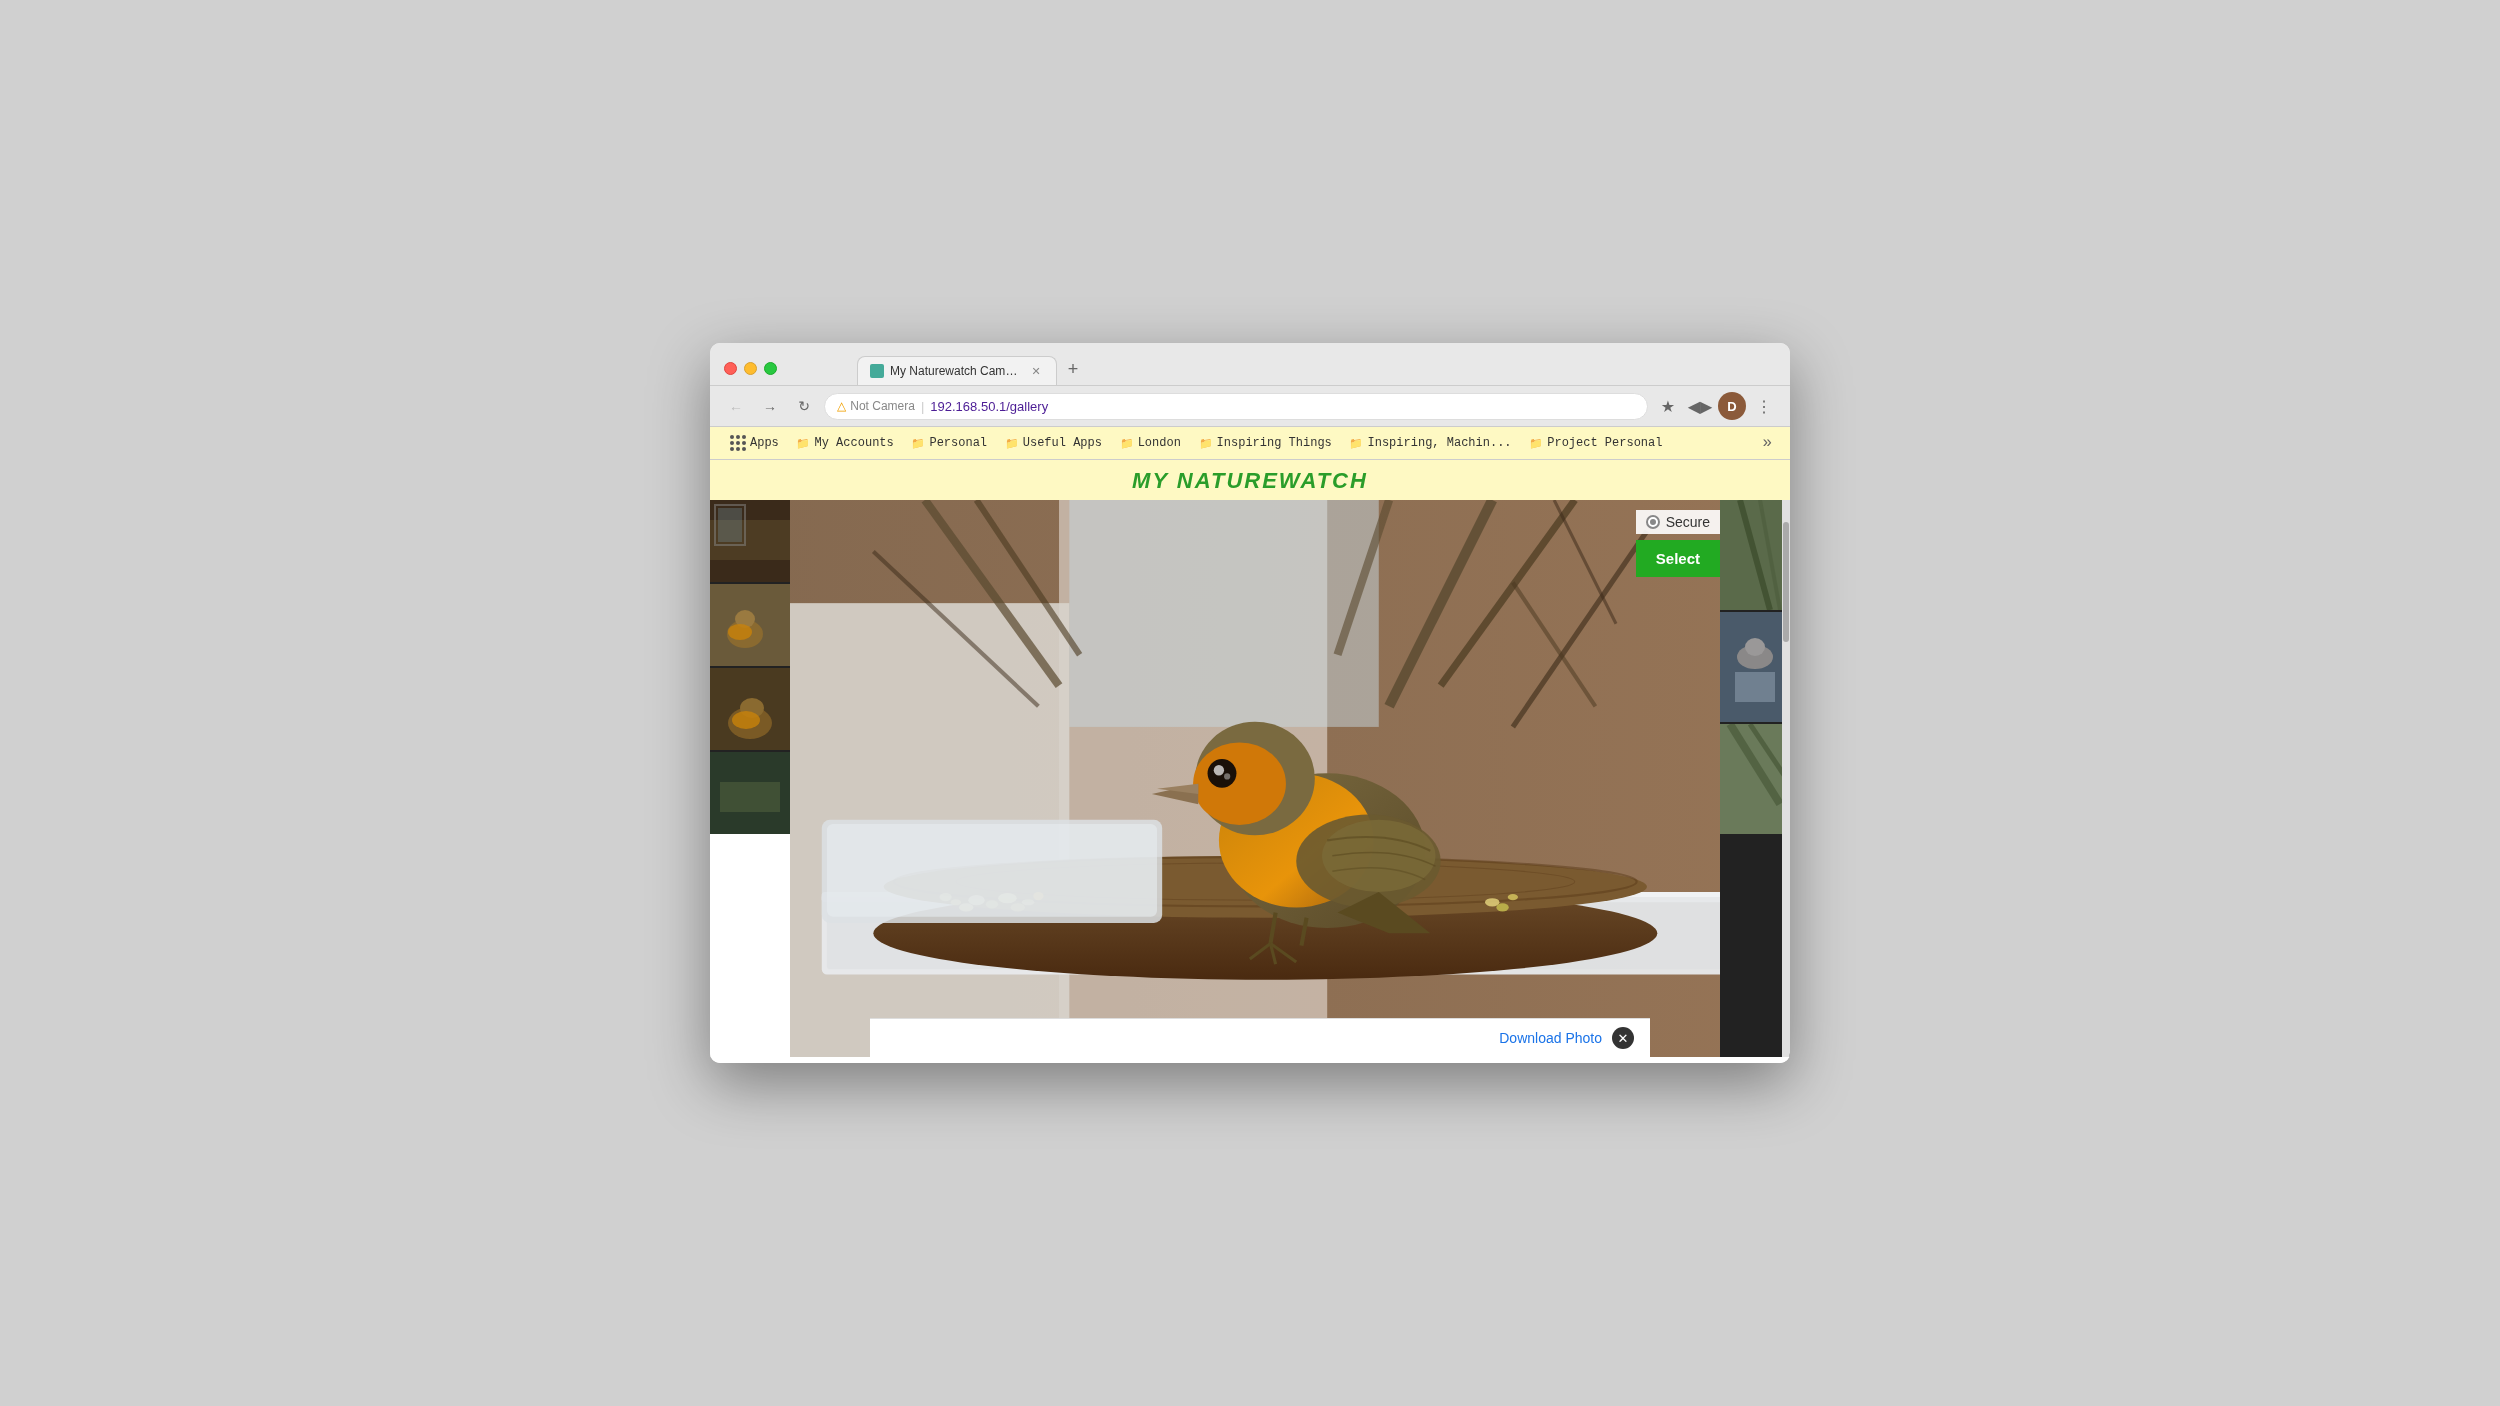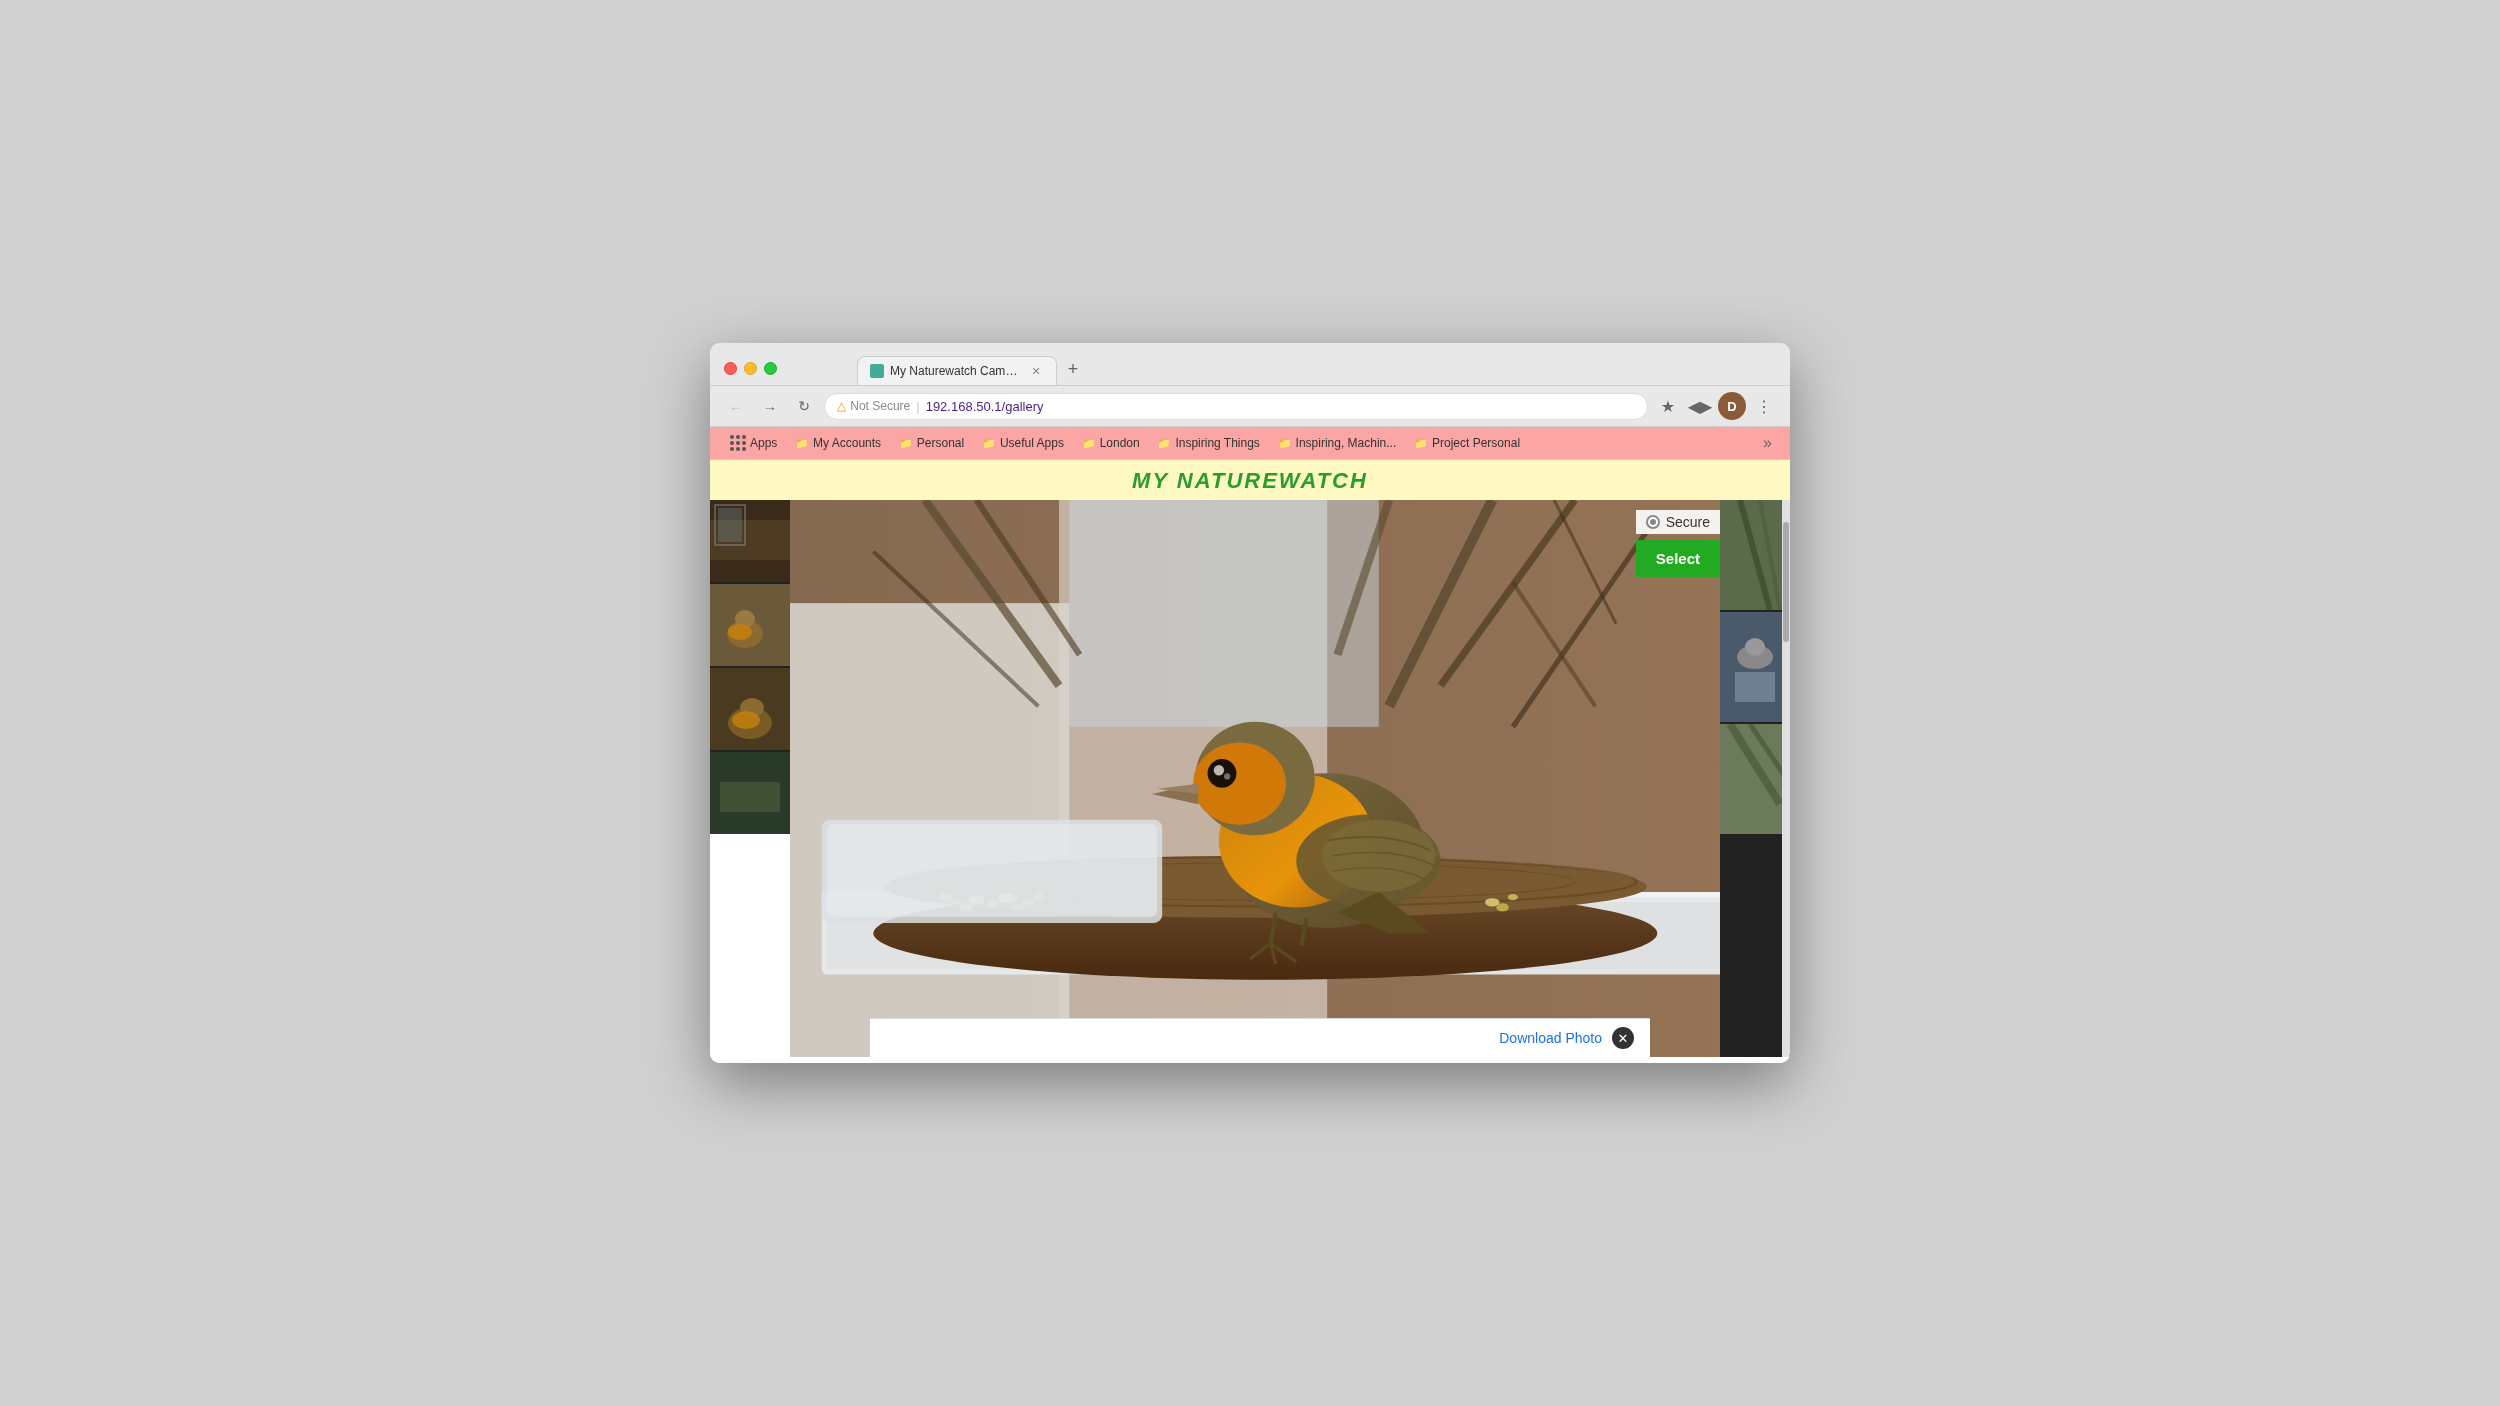--- a/index.html
+++ b/index.html
@@ -206,26 +206,27 @@
       display: flex;
       align-items: center;
       justify-content: center;
       font-size: 13px;
       font-weight: 600;
       cursor: pointer;
     }
 
     
     .bookmarks-bar {
-      background: #fca5a5;
+      background: #fef9c3;
       display: flex;
       align-items: center;
       padding: 4px 12px;
       gap: 2px;
       border-bottom: 1px solid #ccc;
+      font-family: Liberation Mono, monospace;
     }
 
     .bookmark-item {
       display: flex;
       align-items: center;
       gap: 4px;
       padding: 3px 8px;
       border-radius: 4px;
       font-size: 12px;
       color: #333;
@@ -482,21 +483,21 @@
     </div>
   </div>
 
   <div class="address-bar-row">
     <button class="nav-btn disabled">←</button>
     <button class="nav-btn">→</button>
     <button class="nav-btn">↻</button>
     <div class="address-bar">
       <div class="security-warning">
         <span class="security-icon">△</span>
-        <span>Not Secure</span>
+        <span>Not Camera</span>
       </div>
       <span style="color:#ccc;">|</span>
       <span class="url-text">192.168.50.1/gallery</span>
     </div>
     <div class="address-actions">
       <div class="addr-icon-btn">★</div>
       <div class="addr-icon-btn">◀▶</div>
       <div class="profile-btn">D</div>
       <div class="addr-icon-btn">⋮</div>
     </div>

